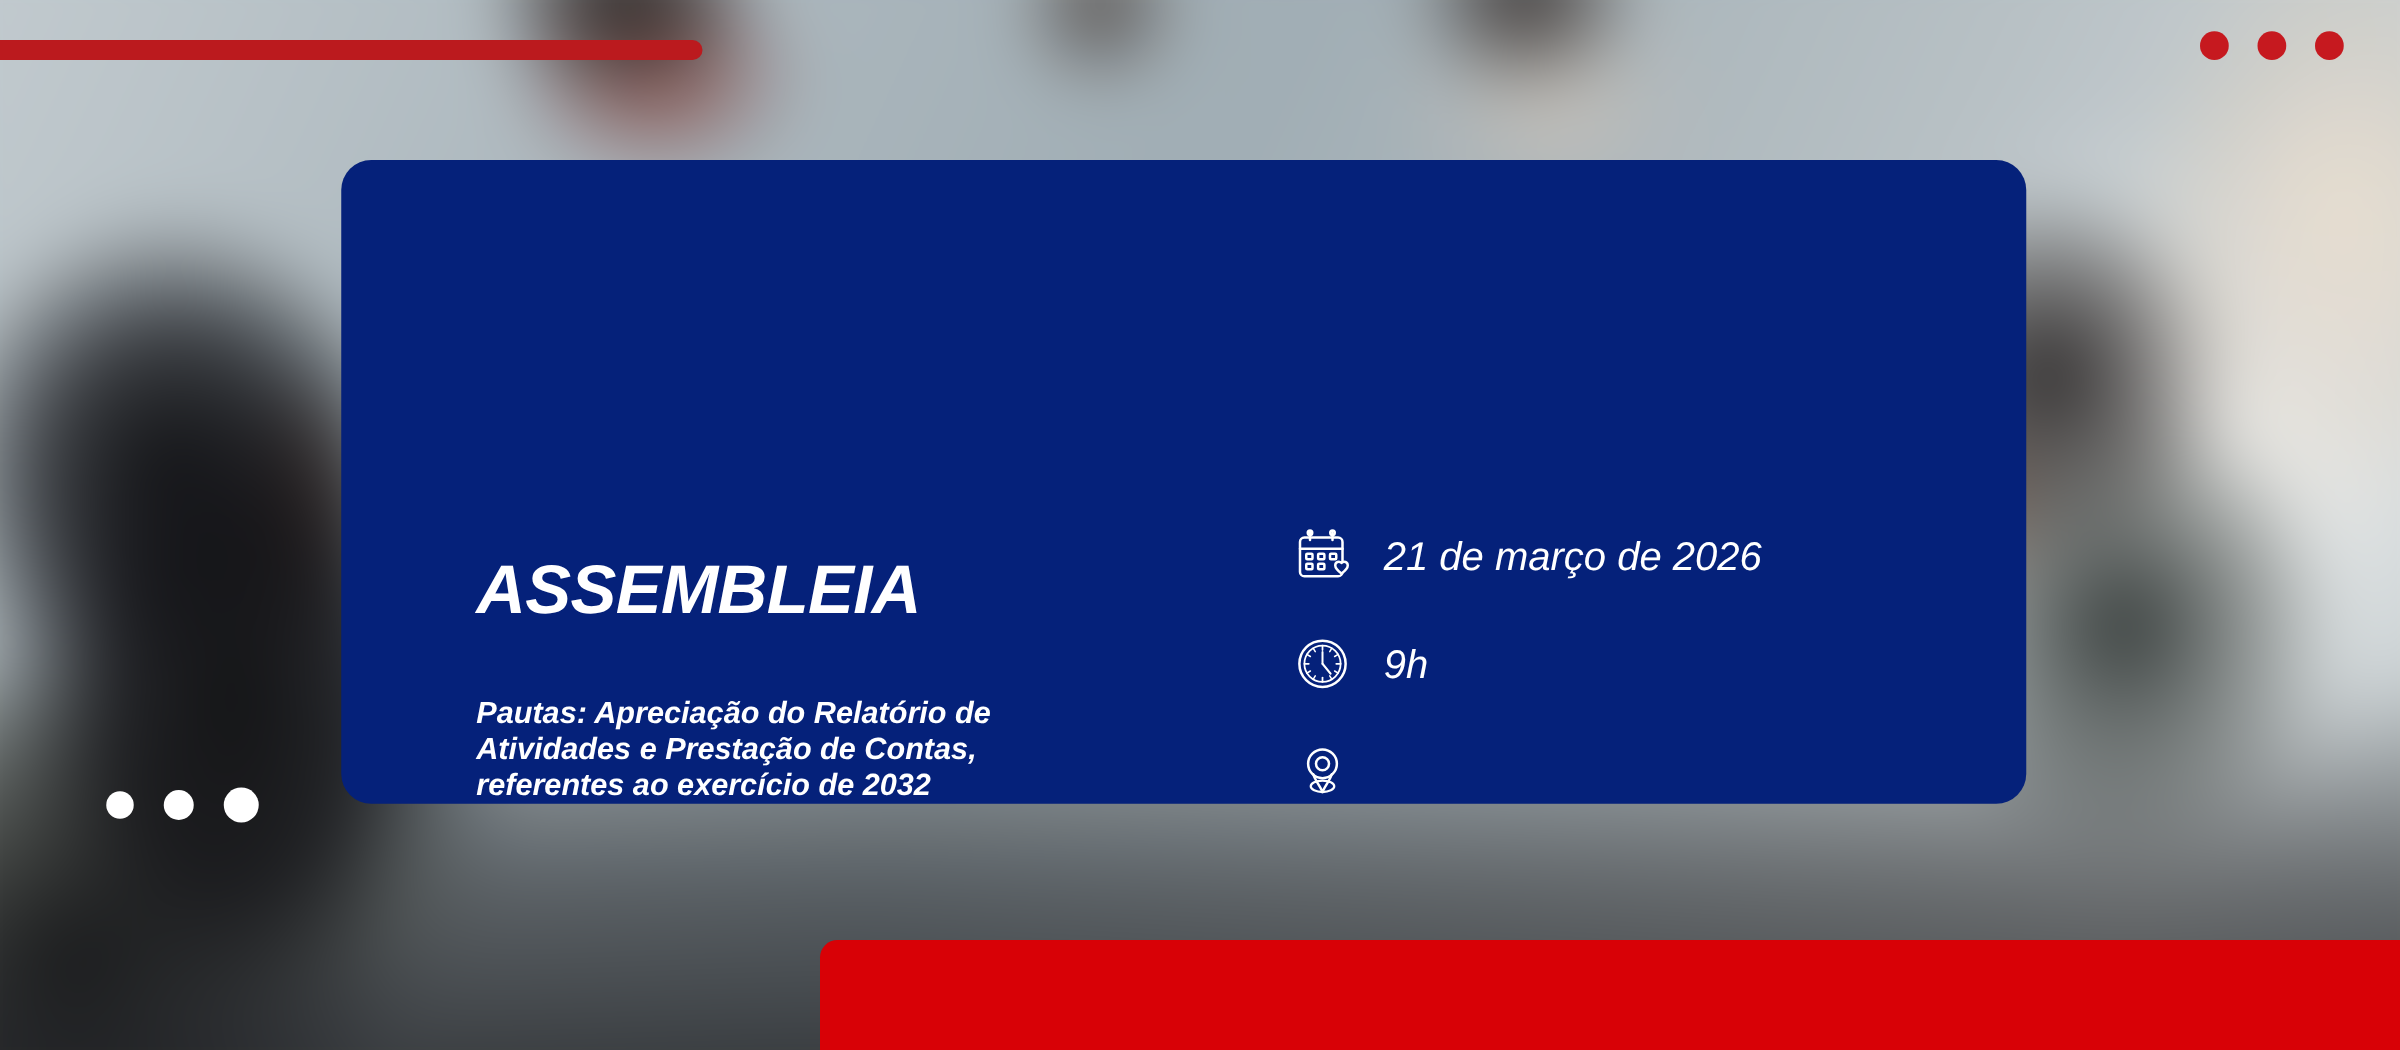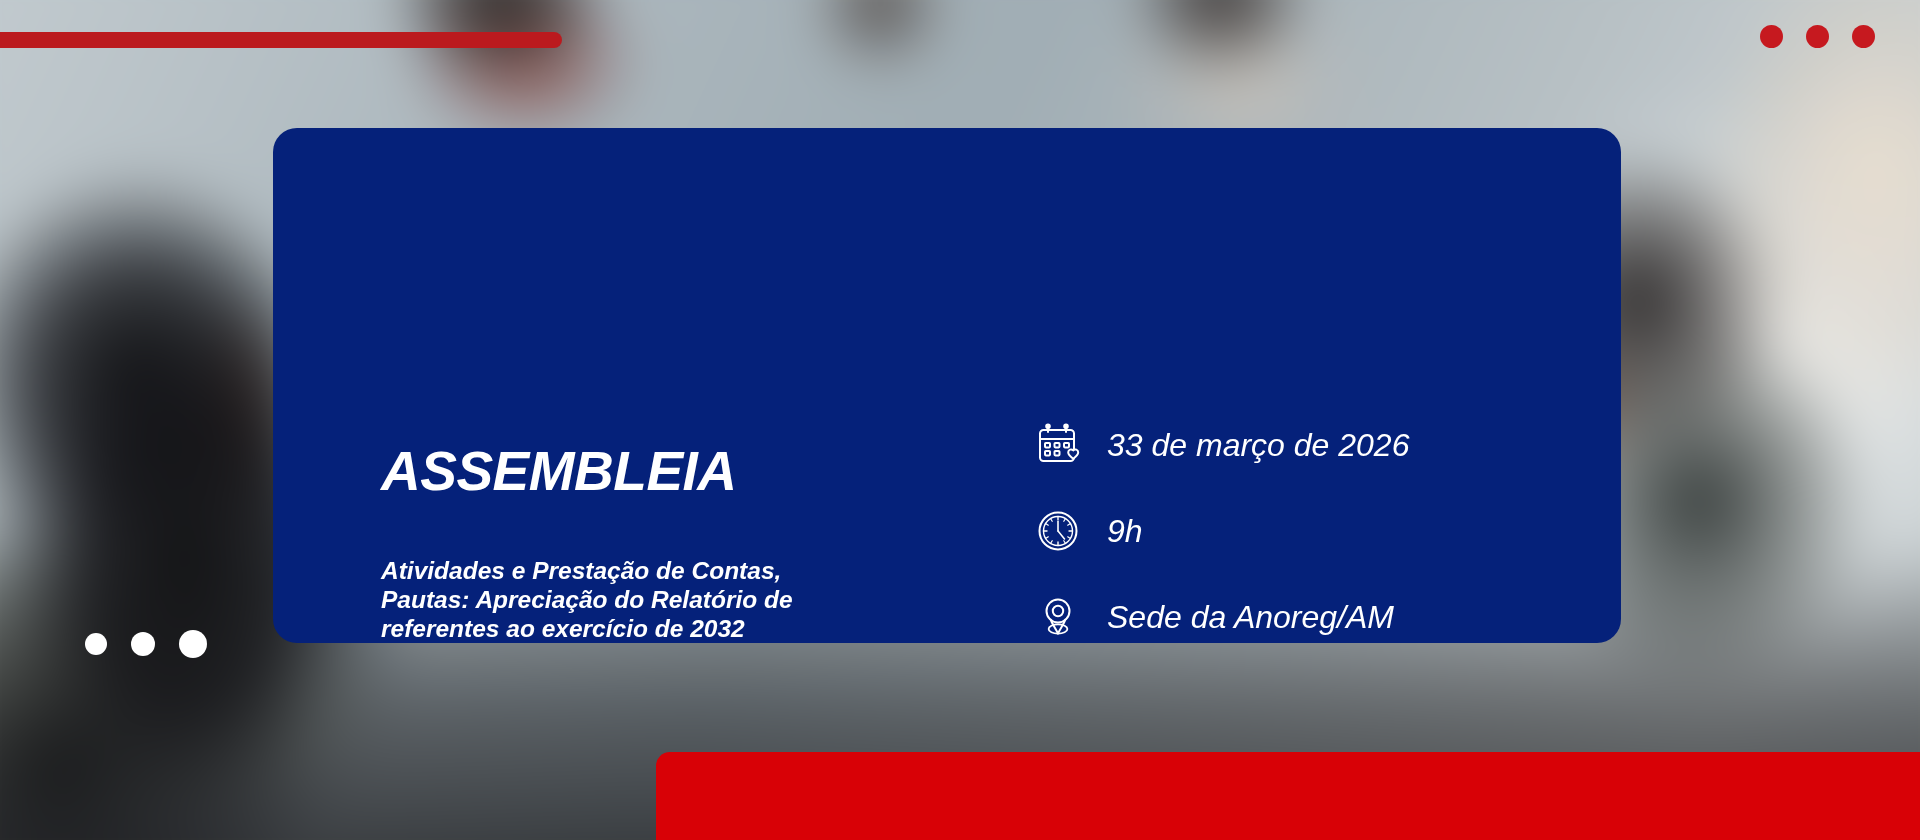--- a/index.html
+++ b/index.html
@@ -206,22 +206,22 @@
     <span class="dot"></span>
   </div>
 
   <div class="card">
 
     <div class="card-left">
       <h1 class="headline">
         <span>ASSEMBLEIA</span>
       </h1>
       <p class="agenda">
+        <span>Pautas: Apreciação do Relatório de</span>
         <span>Atividades e Prestação de Contas,</span>
-        <span>Pautas: Apreciação do Relatório de</span>
         <span>referentes ao exercício de 2032</span>
       </p>
     </div>
 
     <div class="card-right">
 
       <div class="detail-row">
         <span class="detail-icon">
           <svg width="44" height="44" viewBox="0 0 44 44" fill="none" stroke="#ffffff" stroke-width="2" stroke-linecap="round" stroke-linejoin="round">
             <rect x="3" y="7" width="34" height="31" rx="3.5"></rect>
@@ -231,21 +231,21 @@
             <circle cx="11" cy="3.2" r="1.8"></circle>
             <circle cx="29" cy="3.2" r="1.8"></circle>
             <rect x="8" y="20" width="5" height="4.4" rx="0.8"></rect>
             <rect x="17.5" y="20" width="5" height="4.4" rx="0.8"></rect>
             <rect x="27" y="20" width="5" height="4.4" rx="0.8"></rect>
             <rect x="8" y="28" width="5" height="4.4" rx="0.8"></rect>
             <rect x="17.5" y="28" width="5" height="4.4" rx="0.8"></rect>
             <path d="M36.2 27.4c1.9-2.0 5.0-0.7 5.0 1.9 0 2.6-3.4 5.2-5.0 6.4-1.6-1.2-5.0-3.8-5.0-6.4 0-2.6 3.1-3.9 5.0-1.9z" fill="#05217a"></path>
           </svg>
         </span>
-        <span class="detail-text">33 de março de 2026</span>
+        <span class="detail-text">21 de março de 2026</span>
       </div>
 
       <div class="detail-row">
         <span class="detail-icon">
           <svg width="44" height="44" viewBox="0 0 44 44" fill="none" stroke="#ffffff" stroke-width="2" stroke-linecap="round">
             <circle cx="21" cy="22" r="18.5"></circle>
             <circle cx="21" cy="22" r="14.5" stroke-width="1.4"></circle>
             <line x1="21" y1="7.5" x2="21" y2="11" stroke-width="1.4"></line>
             <line x1="21" y1="33" x2="21" y2="36.5" stroke-width="1.4"></line>
             <line x1="6.5" y1="22" x2="10" y2="22" stroke-width="1.4"></line>
@@ -267,21 +267,20 @@
 
       <div class="detail-row">
         <span class="detail-icon">
           <svg width="44" height="44" viewBox="0 0 44 44" fill="none" stroke="#ffffff" stroke-width="2" stroke-linecap="round" stroke-linejoin="round">
             <circle cx="21" cy="16" r="11.5"></circle>
             <circle cx="21" cy="16" r="5.2"></circle>
             <path d="M13.6 24.4C15.2 29.6 19.4 34.4 21 38.6c1.6-4.2 5.8-9.0 7.4-14.2"></path>
             <ellipse cx="21" cy="34" rx="9.4" ry="4.6" stroke-width="1.8"></ellipse>
           </svg>
         </span>
-        <span class="detail-text">Sede da Anoreg/AM</span>
       </div>
 
     </div>
   </div>
 
   <div class="dots dots-bottom-left">
     <span class="dot s1"></span>
     <span class="dot s2"></span>
     <span class="dot s3"></span>
   </div>

